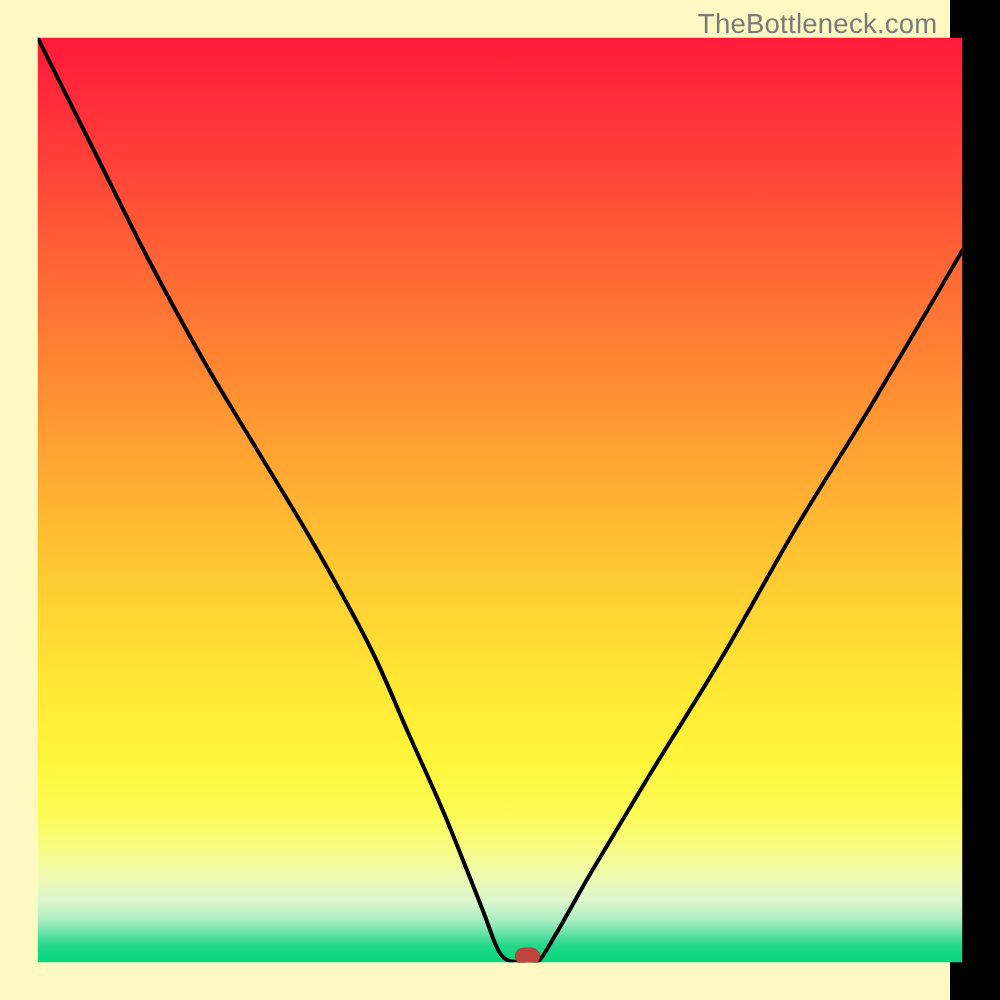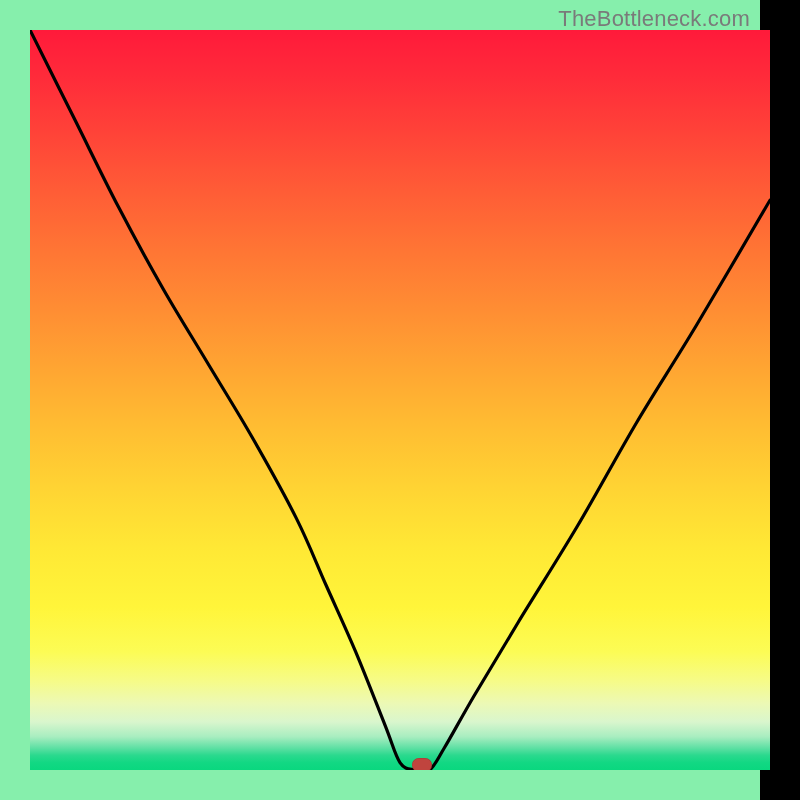--- a/index.html
+++ b/index.html
@@ -8,21 +8,21 @@
     width: 800px;
     height: 800px;
     background: #000;
     overflow: hidden;
     font-family: Arial, Helvetica, sans-serif;
   }
   .frame {
     position: relative;
     width: 760px;
     height: 800px;
-    background: #86efac;
+    background: #fef9c3;
     text-align: center;
   }
   .watermark {
     position: absolute;
     top: 6px;
     right: 10px;
     color: #7a7a7a;
     font-size: 22px;
     font-weight: 500;
     letter-spacing: 0.2px;

